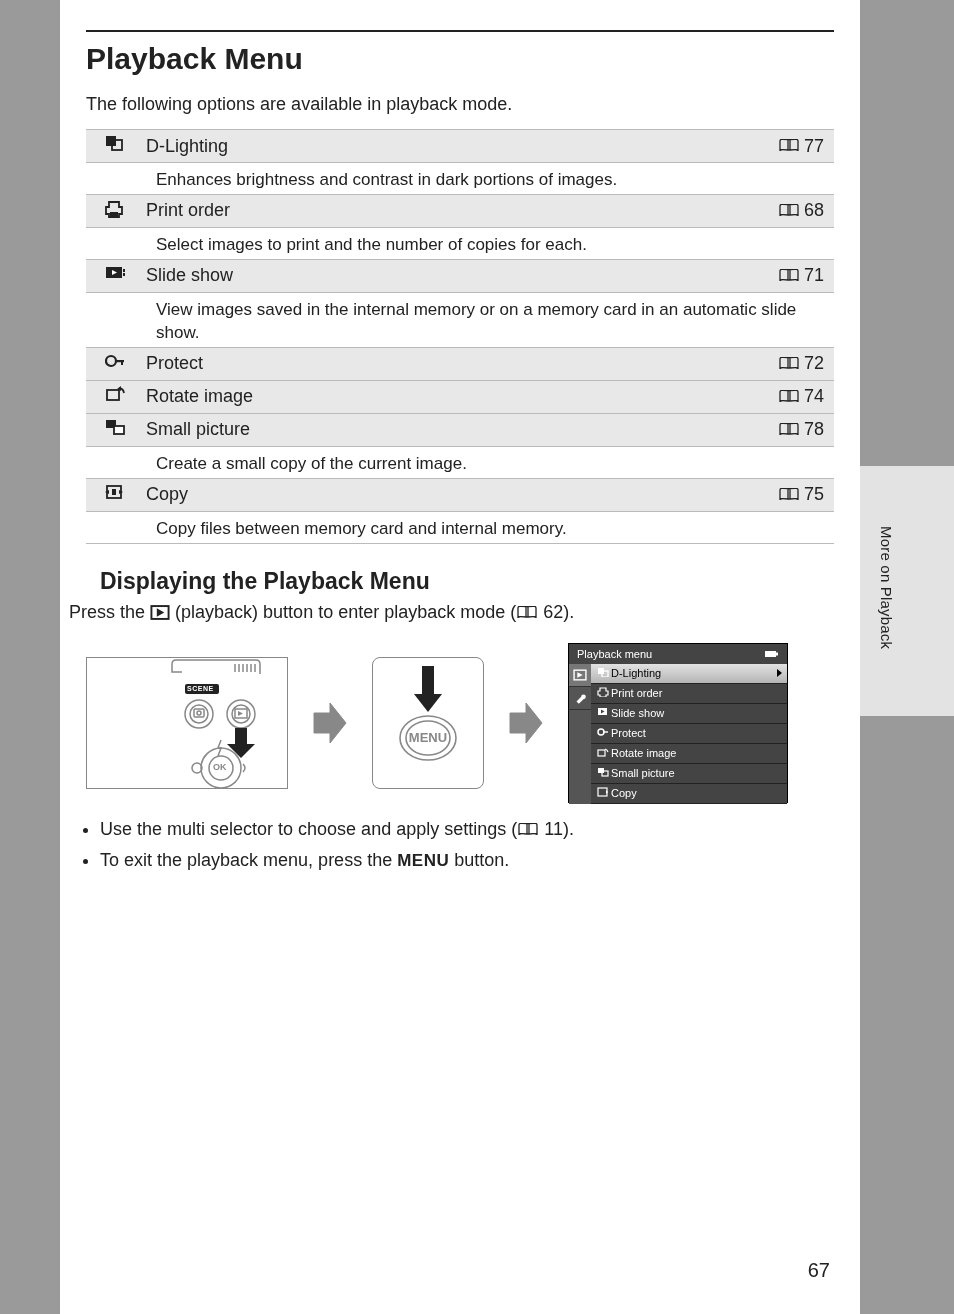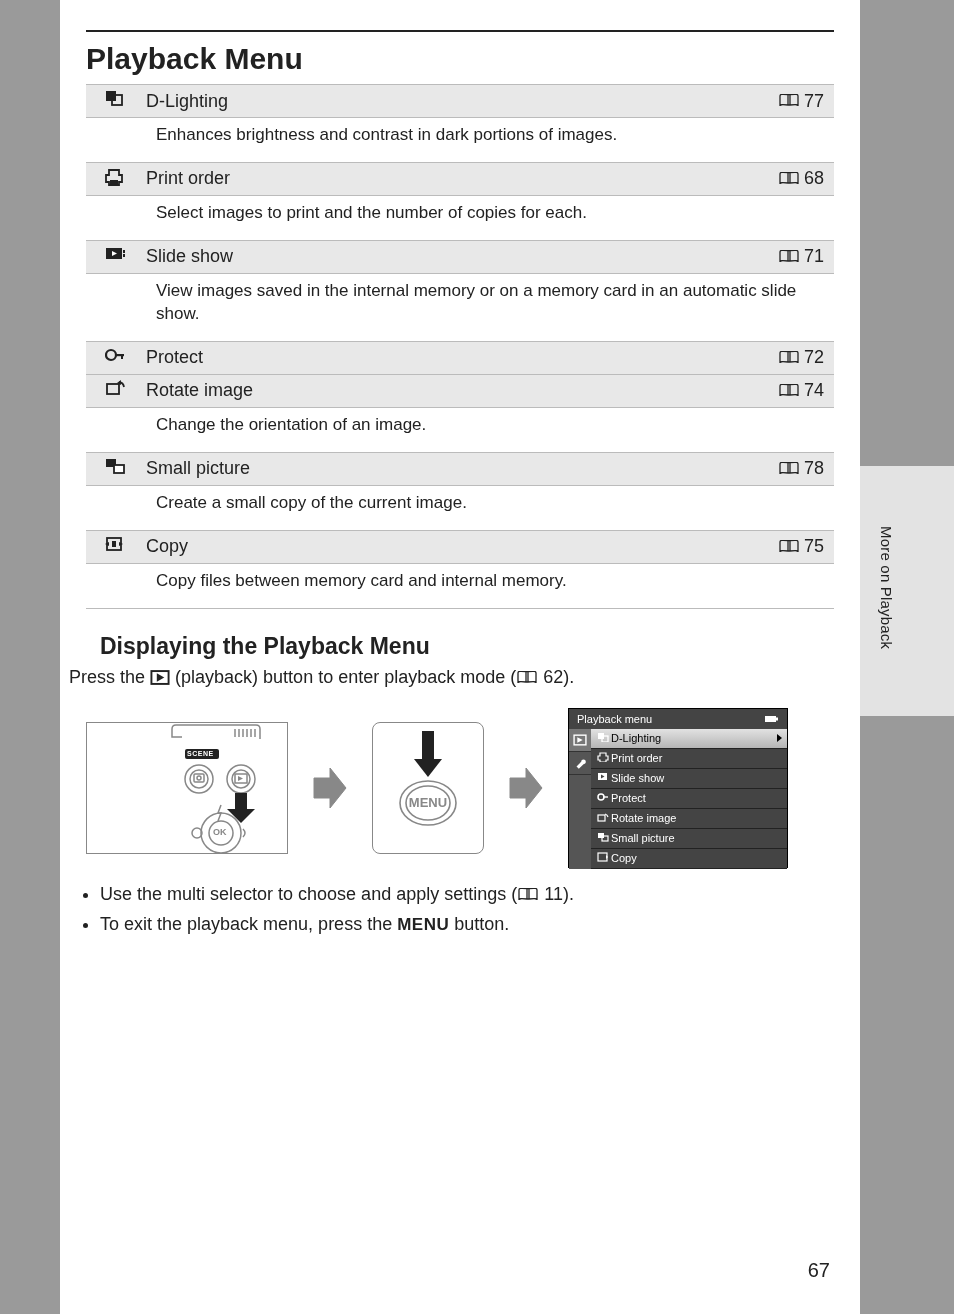--- a/index.html
+++ b/index.html
@@ -56,21 +56,21 @@
   .opts{margin:0 26px;border-top:1px solid #bbb}
   .row-header{
     display:flex;
     align-items:center;
     background:#e8e8e8;
     border-bottom:1px solid #bbb;
     padding:5px 0;
   }
   .row-desc{
     border-bottom:1px solid #bbb;
-    padding:6px 0 15px 70px;
+    padding:6px 0 2px 70px;
     font-size:17px;
     line-height:1.35;
   }
   .row-header .ic{
     width:60px;
     text-align:center;
     flex:0 0 60px;
   }
   .row-header .ic svg{width:22px;height:18px}
   .row-header .label{
@@ -266,20 +266,21 @@
 <div class="page">
 
   <div class="thumb-tab">
     <span>More on Playback</span>
   </div>
 
   <div class="heading-wrap">
     <h1 class="heading">Playback Menu</h1>
   </div>
 
+  <p class="intro">The following options are available in playback mode.</p>
 
   <div class="opts" id="opts-table">
       <div class="row-header">
         <span class="ic"><svg viewBox="0 0 22 18">
             <use href="#i-dlight"></use>
           </svg></span>
         <span class="label">D-Lighting</span>
         <span class="page-ref">
           <svg viewBox="0 0 22 14">
             <use href="#i-book"></use>
@@ -331,21 +332,20 @@
             <use href="#i-rotate"></use>
           </svg></span>
         <span class="label">Rotate image</span>
         <span class="page-ref">
           <svg viewBox="0 0 22 14">
             <use href="#i-book"></use>
           </svg>
           <span>74</span>
         </span>
       </div>
-      <div class="row-desc">Change the orientation of an image.</div>
       <div class="row-header">
         <span class="ic"><svg viewBox="0 0 22 18">
             <use href="#i-small"></use>
           </svg></span>
         <span class="label">Small picture</span>
         <span class="page-ref">
           <svg viewBox="0 0 22 14">
             <use href="#i-book"></use>
           </svg>
           <span>78</span>

